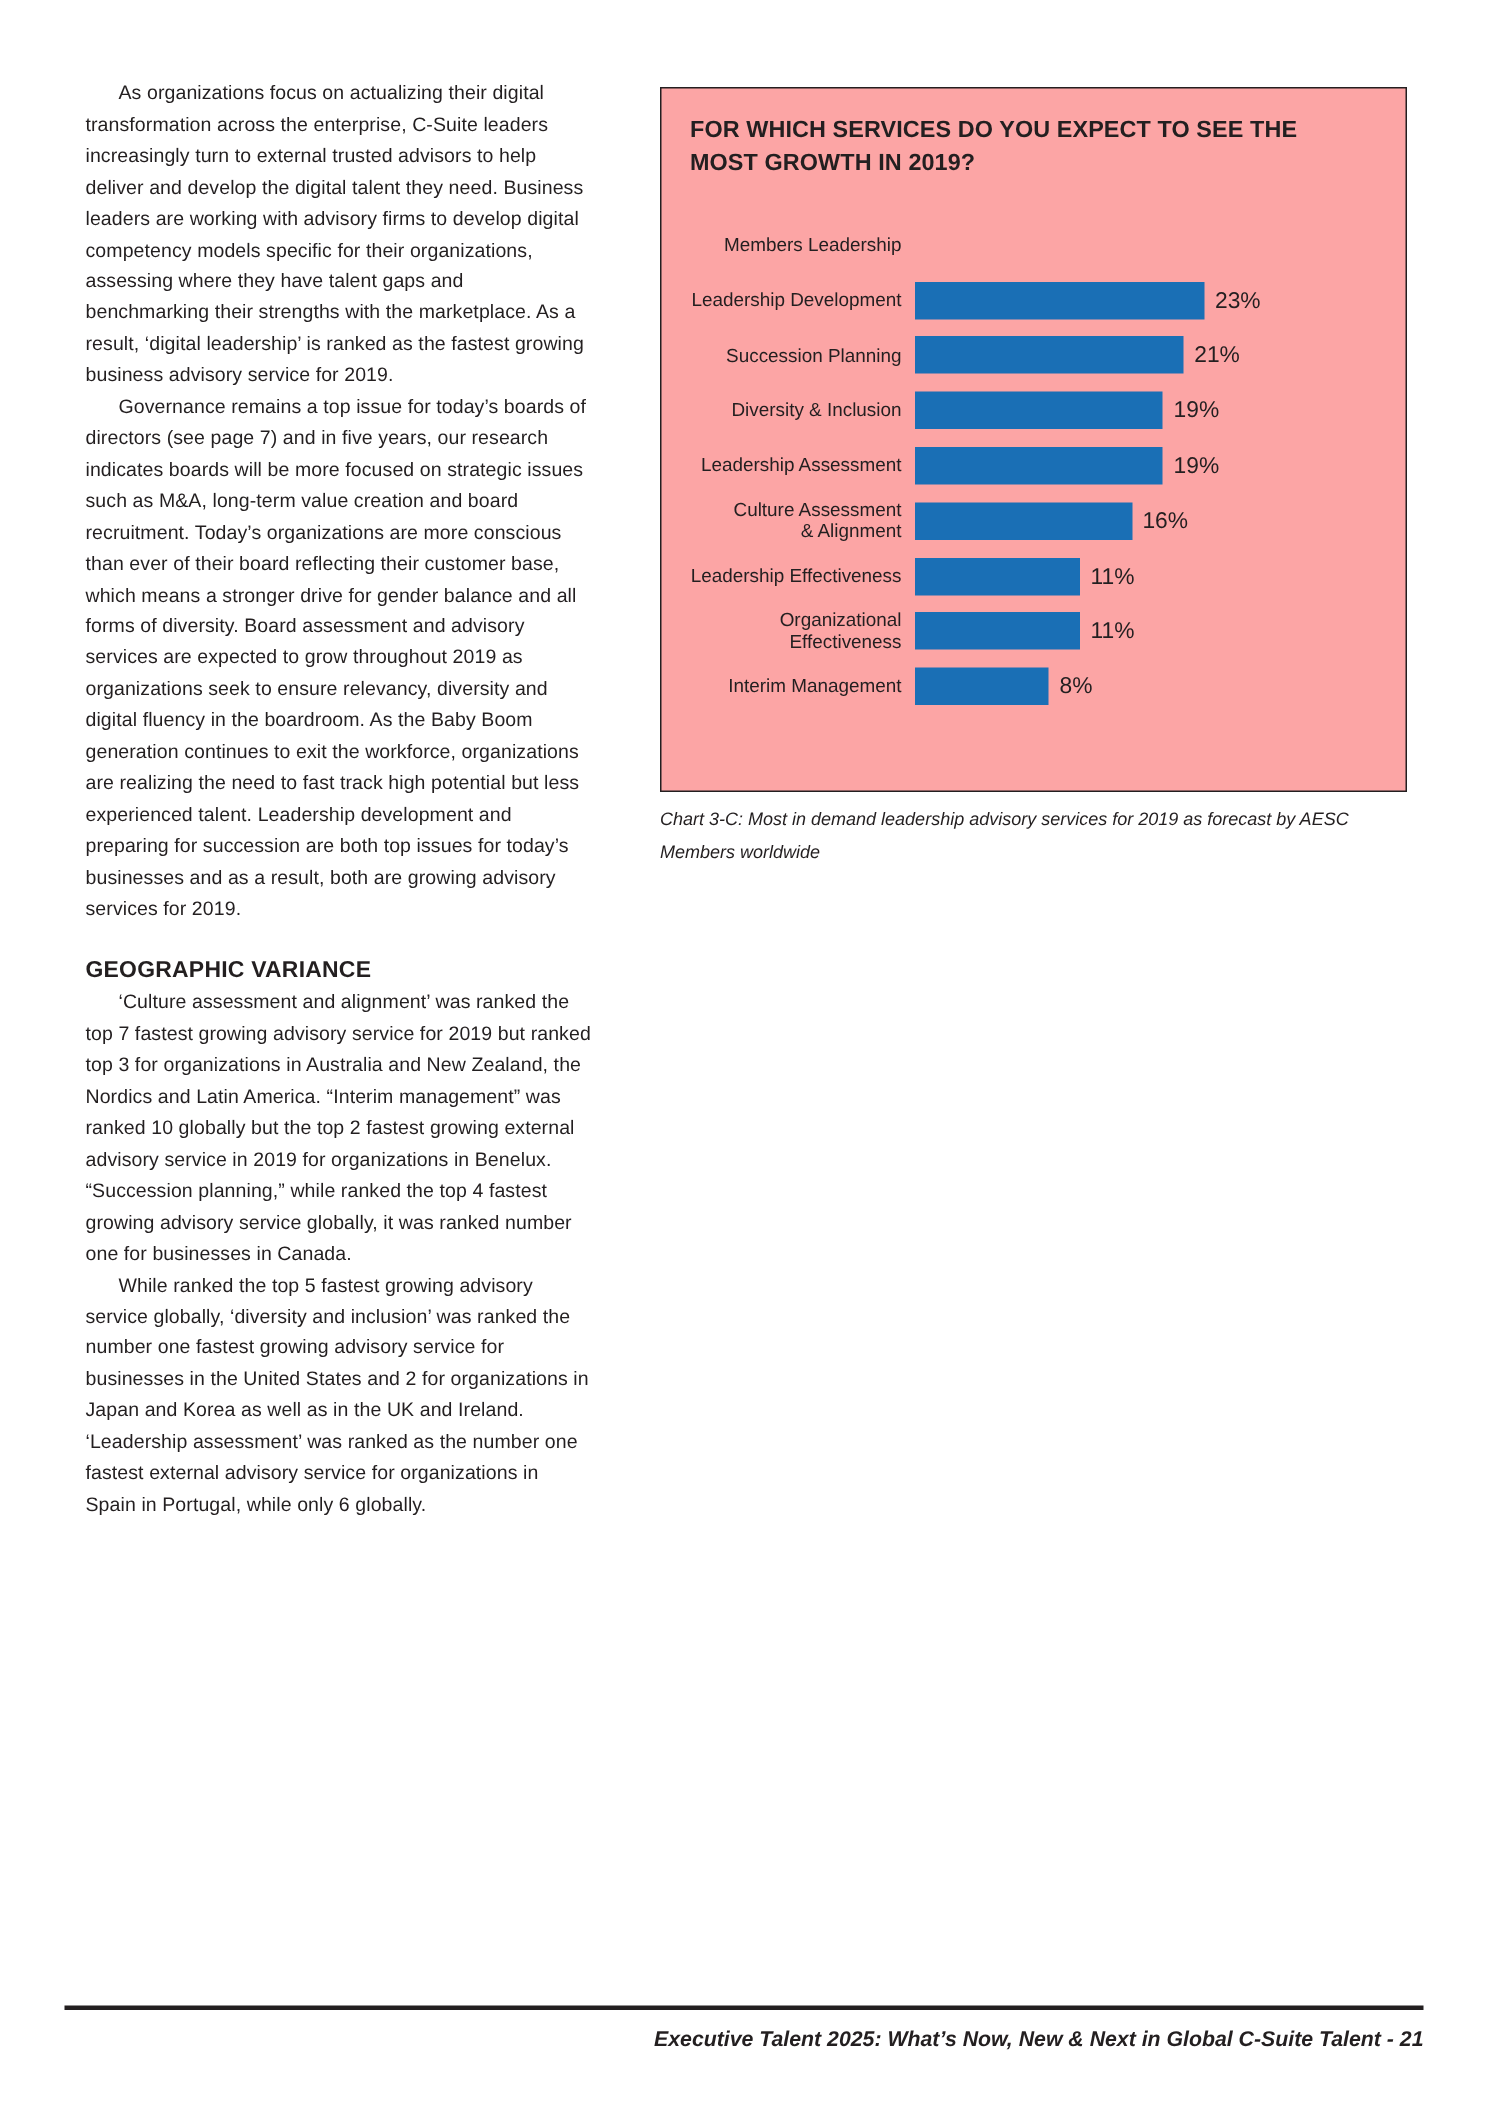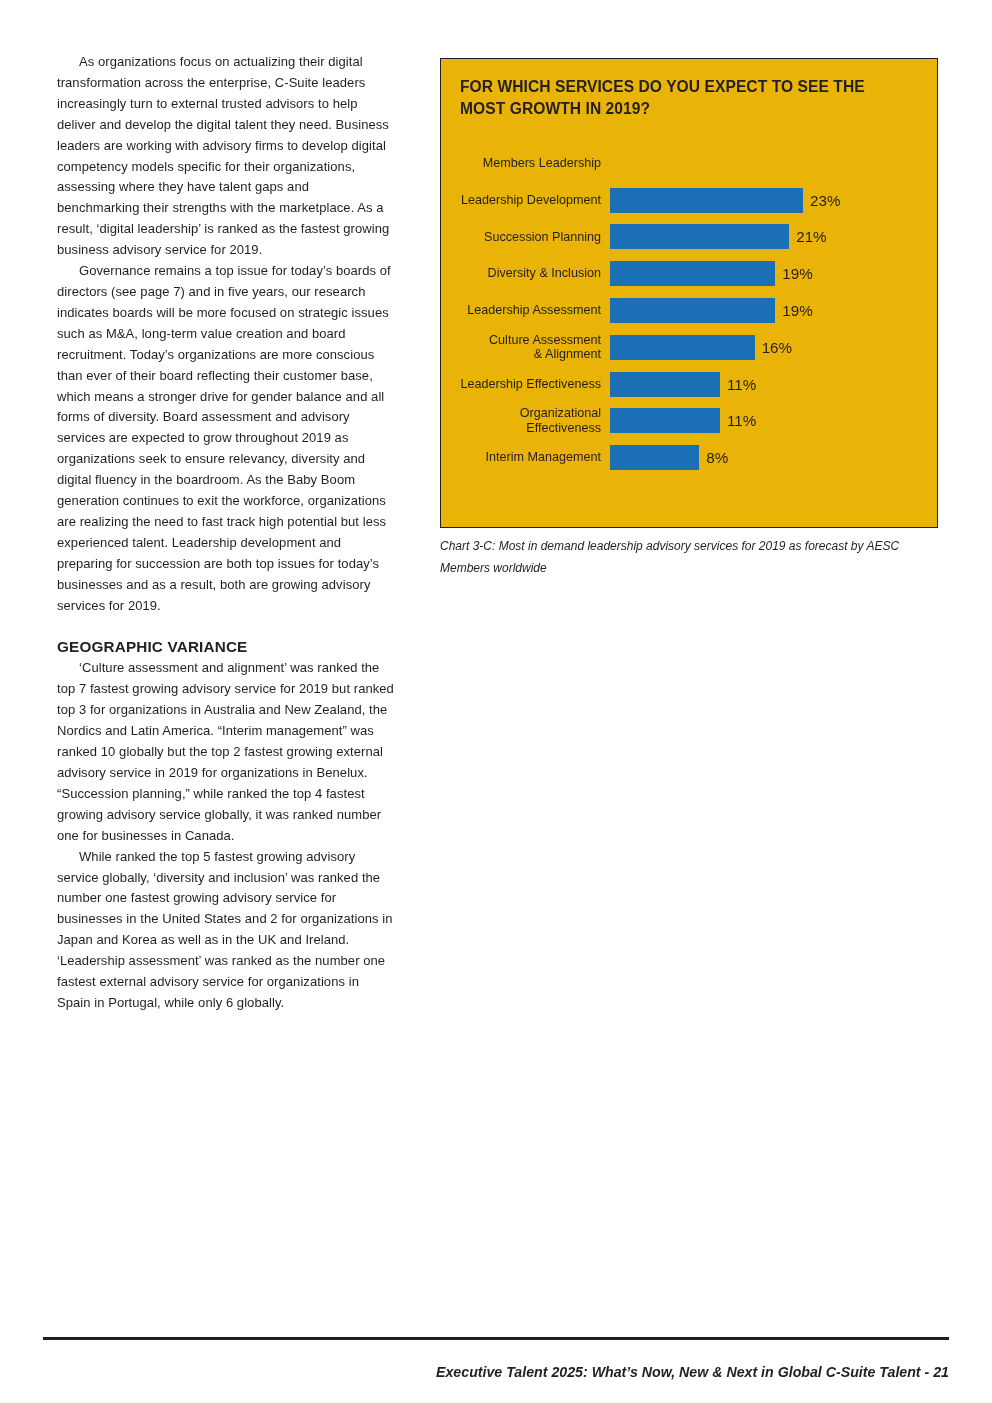--- a/index.html
+++ b/index.html
@@ -44,21 +44,21 @@
   }
 
   
   .chart-panel {
     position: absolute;
     left: 440px;
     top: 58px;
     width: 498px;
     height: 470px;
     border: 1.6px solid #231f20;
-    background: #eab308;
+    background: #fca5a5;
     box-sizing: border-box;
   }
   .chart-title {
     position: absolute;
     left: 19px;
     top: 17px;
     width: 440px;
     font-family: "Liberation Sans", sans-serif;
     font-size: 15.6px;
     font-weight: bold;
@@ -135,21 +135,20 @@
   .footer-text {
     position: absolute;
     right: 43px;
     top: 1352px;
     font-family: "Liberation Sans", sans-serif;
     font-style: italic;
     font-weight: bold;
     font-size: 14.2px;
     color: #231f20;
     white-space: nowrap;
-    margin-top: 12px;
   }
 </style>
 </head>
 <body>
 
 <div class="text-column">
   <p class="body-par">As organizations focus on actualizing their digital transformation across the enterprise, C-Suite leaders increasingly turn to external trusted advisors to help deliver and develop the digital talent they need. Business leaders are working with advisory firms to develop digital competency models specific for their organizations, assessing where they have talent gaps and benchmarking their strengths with the marketplace. As a result, ‘digital leadership’ is ranked as the fastest growing business advisory service for 2019.</p>
   <p class="body-par">Governance remains a top issue for today’s boards of directors (see page 7) and in five years, our research indicates boards will be more focused on strategic issues such as M&amp;A, long-term value creation and board recruitment. Today’s organizations are more conscious than ever of their board reflecting their customer base, which means a stronger drive for gender balance and all forms of diversity. Board assessment and advisory services are expected to grow throughout 2019 as organizations seek to ensure relevancy, diversity and digital fluency in the boardroom. As the Baby Boom generation continues to exit the workforce, organizations are realizing the need to fast track high potential but less experienced talent. Leadership development and preparing for succession are both top issues for today’s businesses and as a result, both are growing advisory services for 2019.</p>
   <h2 class="section-heading">GEOGRAPHIC VARIANCE</h2>
   <p class="body-par">‘Culture assessment and alignment’ was ranked the top 7 fastest growing advisory service for 2019 but ranked top 3 for organizations in Australia and New Zealand, the Nordics and Latin America. “Interim management” was ranked 10 globally but the top 2 fastest growing external advisory service in 2019 for organizations in Benelux. “Succession planning,” while ranked the top 4 fastest growing advisory service globally, it was ranked number one for businesses in Canada.</p>

